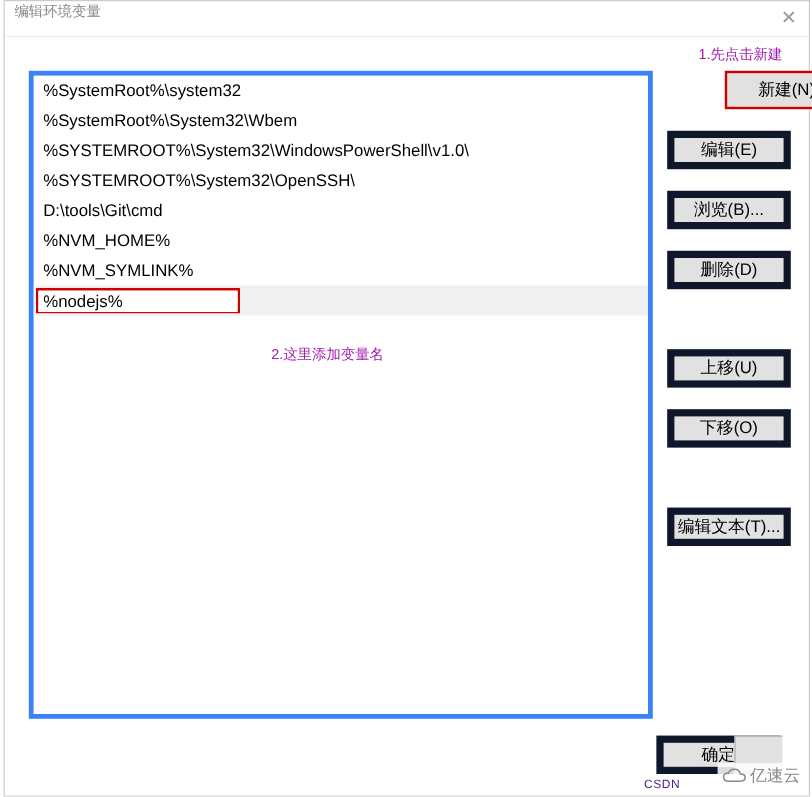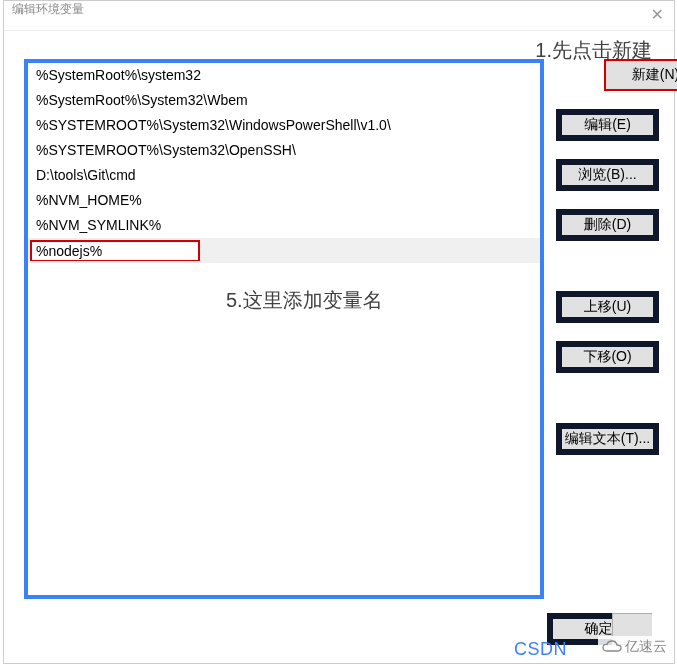--- a/index.html
+++ b/index.html
@@ -107,32 +107,32 @@
     .gap-big { height: 32px; }
     .bottom-btns {
       position: absolute;
       right: 24px; bottom: 18px;
       display: flex;
       gap: 10px;
     }
     .bottom-btns .win-btn { margin-bottom: 0; width: 103px; }
     .annotation {
       position: absolute;
-      color: #404040;
-      font-size: 20px;
+      color: #a21caf;
+      font-size: 12px;
       font-weight: normal;
       white-space: nowrap;
     }
     .anno1 { right: 22px; top: 36px; }
     .anno2 { left: 222px; top: 286px; }
     .watermark-csdn {
       position: absolute;
       right: 110px; bottom: 4px;
-      font-size: 18px;
-      color: #3b82f6;
+      font-size: 10px;
+      color: #4c1d95;
       font-family: Arial, sans-serif;
       letter-spacing: 0.5px;
     }
     .watermark-yisu {
       position: absolute;
       right: 6px; bottom: 6px;
       display: flex;
       align-items: center;
       gap: 3px;
       color: #888;
@@ -186,21 +186,21 @@
       <button class="win-btn">删除(D)</button>
       <div class="gap-big"></div>
       <button class="win-btn">上移(U)</button>
       <button class="win-btn">下移(O)</button>
       <div class="gap-big"></div>
       <button class="win-btn">编辑文本(T)...</button>
     </div>
 
   </div>
 
-  <div class="annotation anno2">5.这里添加变量名</div>
+  <div class="annotation anno2">2.这里添加变量名</div>
 
   <div class="bottom-btns">
     <button class="win-btn">确定</button>
   </div>
   <div class="cutoff"></div>
 
 </div>
 
 <div class="watermark-csdn">CSDN</div>
 

